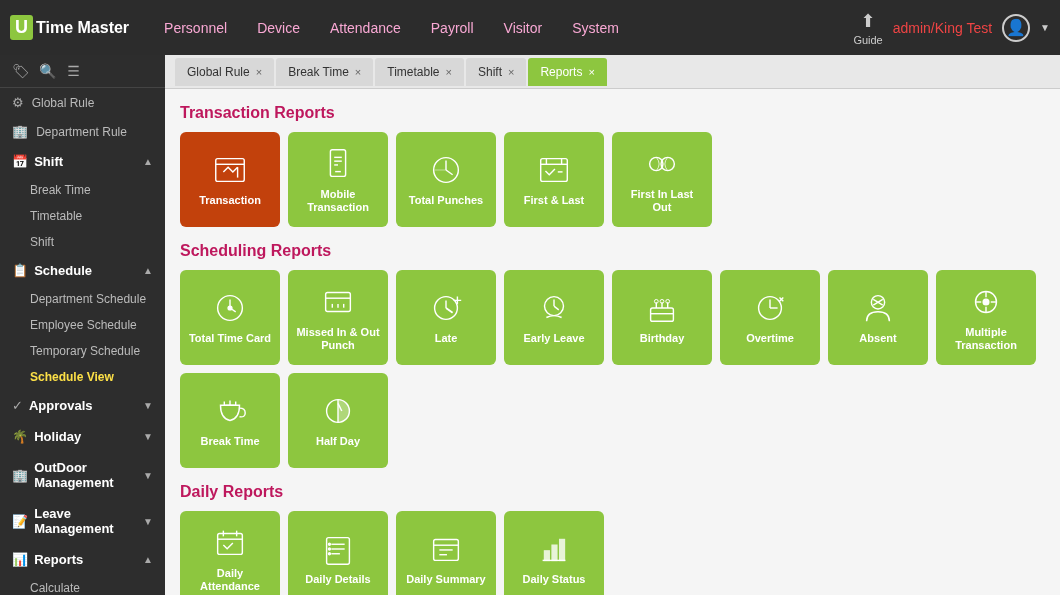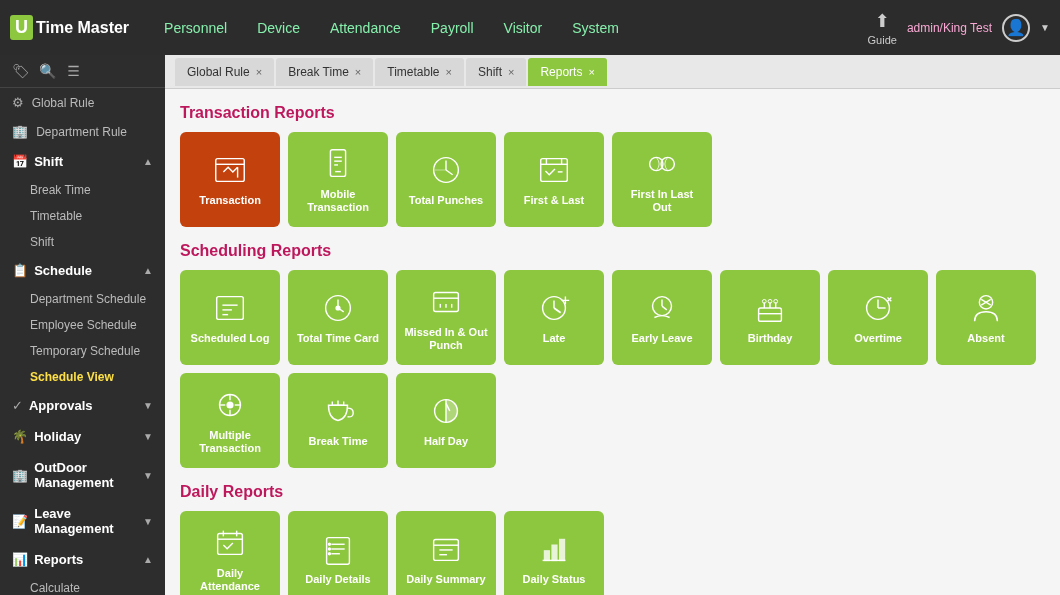--- a/index.html
+++ b/index.html
@@ -32,21 +32,21 @@
     .logo-text {
       color: white;
       font-size: 16px;
       font-weight: bold;
     }
     .nav-items {
       display: flex;
       flex: 1;
     }
     .nav-item {
-      color: #86efac;
+      color: #f9a8d4;
       padding: 0 15px;
       height: 55px;
       display: flex;
       align-items: center;
       cursor: pointer;
       font-size: 14px;
       position: relative;
     }
     .nav-item:hover, .nav-item.active {
       color: white;
@@ -68,22 +68,22 @@
       align-items: center;
       color: #ccc;
       font-size: 11px;
       cursor: pointer;
     }
     .guide-icon {
       font-size: 18px;
       margin-bottom: 2px;
     }
     .user-info {
-      color: #f9a8d4;
-      font-size: 12px;
+      color: #ef4444;
+      font-size: 14px;
     }
     .user-avatar {
       width: 28px;
       height: 28px;
       border-radius: 50%;
       border: 2px solid #ccc;
       display: flex;
       align-items: center;
       justify-content: center;
       color: #ccc;
@@ -437,29 +437,20 @@
             <path d="M26 13 Q20 20 26 27" stroke="white" stroke-width="0.8" fill="none"></path>
           </svg>
           <span class="card-label">First In Last Out</span>
         </div>
 
       </div>
 
       <div class="section-label">Scheduling Reports</div>
       <div class="cards-grid">
 
-        <div class="card">
-          <svg viewBox="0 0 40 40">
-            <rect x="6" y="8" width="28" height="24" rx="2" stroke="white" stroke-width="1.5" fill="none"></rect>
-            <line x1="12" y1="17" x2="28" y2="17" stroke="white" stroke-width="1.5"></line>
-            <line x1="12" y1="22" x2="22" y2="22" stroke="white" stroke-width="1.5"></line>
-            <line x1="12" y1="27" x2="18" y2="27" stroke="white" stroke-width="1.5"></line>
-          </svg>
-          <span class="card-label">Scheduled Log</span>
-        </div>
 
         <div class="card">
           <svg viewBox="0 0 40 40">
             <circle cx="20" cy="20" r="13" stroke="white" stroke-width="1.5" fill="none"></circle>
             <line x1="20" y1="11" x2="20" y2="20" stroke="white" stroke-width="1.5"></line>
             <line x1="20" y1="20" x2="26" y2="24" stroke="white" stroke-width="1.5"></line>
             <circle cx="20" cy="20" r="2" fill="white"></circle>
           </svg>
           <span class="card-label">Total Time Card</span>
         </div>

